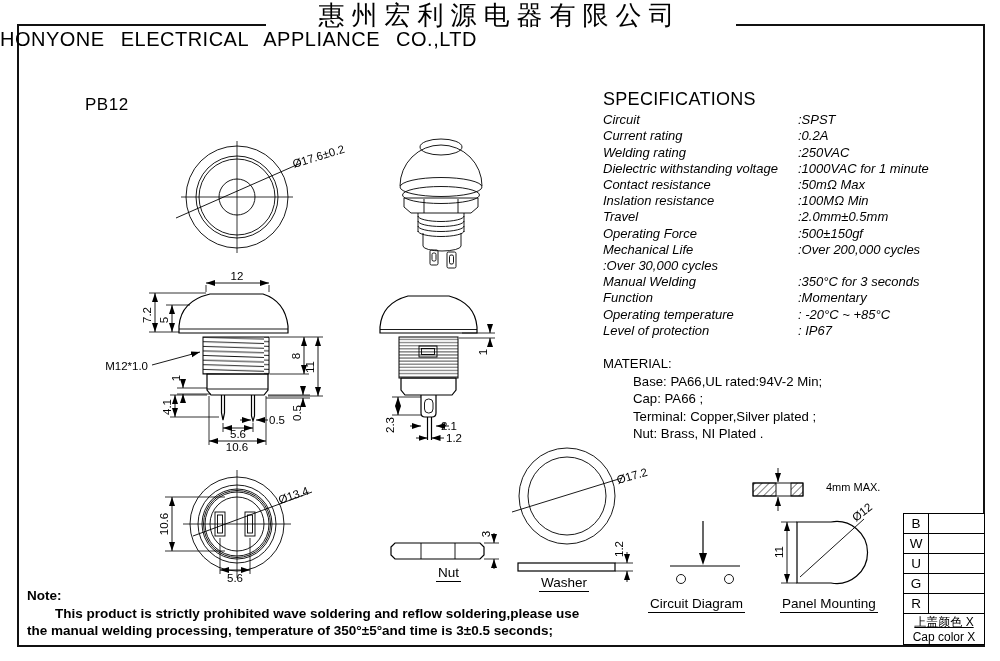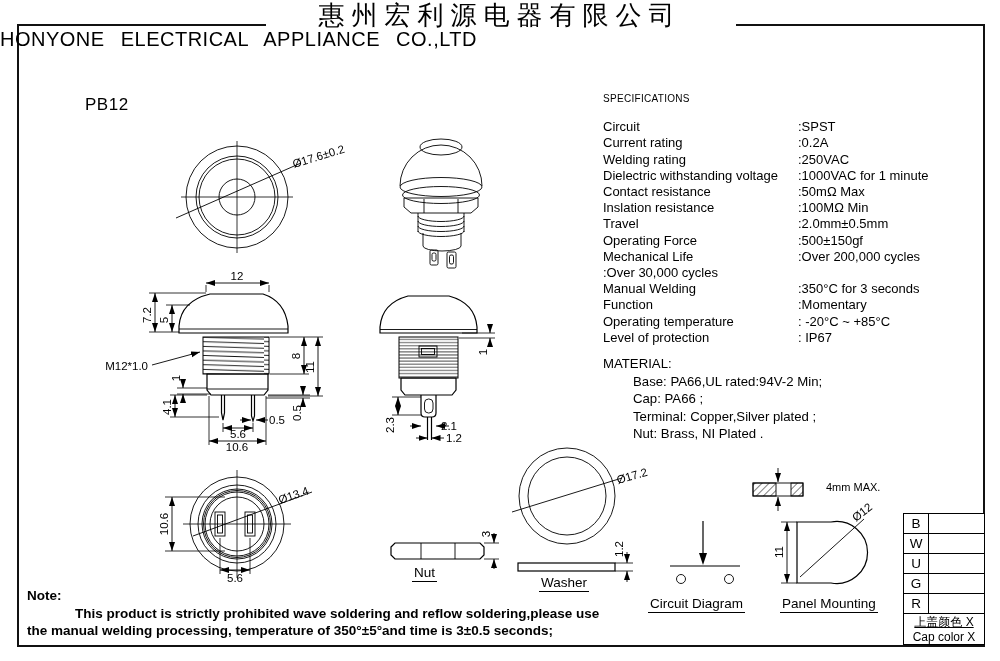--- a/index.html
+++ b/index.html
@@ -6,27 +6,27 @@
   .page{position:relative;width:1000px;height:661px;background:#ffffff;
         font-family:"Liberation Sans",sans-serif;color:#000;overflow:hidden;}
   .frame{position:absolute;left:17px;top:24px;width:964px;height:619px;border:2px solid #111;}
   .frame-gap{position:absolute;left:266px;top:21px;width:470px;height:8px;background:#fff;}
   .title-cn{position:absolute;left:0;top:-2px;width:1000px;text-align:center;
             font-family:"Liberation Serif","DejaVu Serif",serif;font-size:26px;letter-spacing:7px;white-space:nowrap;}
   .title-en{position:absolute;left:0;top:28px;width:804px;text-align:left;
             font-size:20px;letter-spacing:.5px;word-spacing:10px;white-space:nowrap;}
   .model{position:absolute;left:85px;top:95px;font-size:17px;letter-spacing:.5px;}
   .specs{position:absolute;left:603px;top:91px;font-size:13px;line-height:16.2px;}
-  .specs .heading{font-size:10px;letter-spacing:.3px;margin-bottom:12px;}
-  .srow{display:flex;white-space:nowrap;}
+  .specs .heading{font-size:18px;letter-spacing:.3px;margin-bottom:5px;}
+  .srow{display:flex;white-space:nowrap;font-style:italic;}
   .slabel{width:195px;flex:0 0 195px;}
   .material{position:absolute;left:603px;top:355px;font-size:13.2px;line-height:17.5px;}
   .material .mline{margin-left:30px;white-space:nowrap;}
   .note{position:absolute;left:27px;top:587px;font-size:13.5px;font-weight:bold;line-height:17.5px;width:640px;}
-  .note .n1{margin-left:48px;white-space:nowrap;}
+  .note .n1{margin-left:28px;white-space:nowrap;}
   .note .n2{white-space:nowrap;}
   .dlabel{position:absolute;font-size:13.5px;border-bottom:1.3px solid #000;padding:0 2px 1px 2px;white-space:nowrap;}
   .mm4{position:absolute;left:826px;top:481px;font-size:11px;white-space:nowrap;}
   .ctable{position:absolute;left:903px;top:513px;width:82px;height:132px;border:1px solid #000;
           box-sizing:border-box;background:#fff;}
   .crow{display:flex;height:20px;border-bottom:1px solid #000;box-sizing:border-box;}
   .ccode{width:25px;flex:0 0 25px;border-right:1px solid #000;box-sizing:border-box;
          text-align:center;font-size:13.5px;line-height:19px;}
   .cname{flex:1;padding-left:2px;font-size:12px;line-height:19px;white-space:nowrap;overflow:hidden;margin-top:17px;}
   .cfoot{height:31px;text-align:center;font-size:12px;line-height:15px;padding-top:1px;}
@@ -338,21 +338,21 @@
   </div>
 
   <div class="material">
     <div>MATERIAL:</div>
     <div class="mline">Base: PA66,UL rated:94V-2 Min;</div>
     <div class="mline">Cap: PA66 ;</div>
     <div class="mline">Terminal: Copper,Silver plated ;</div>
     <div class="mline">Nut: Brass, NI Plated .</div>
   </div>
 
-  <div class="dlabel" style="left:412px;top:565px;text-align:center;">Nut</div>
+  <div class="dlabel" style="left:436px;top:565px;text-align:center;">Nut</div>
   <div class="dlabel" style="left:539px;top:575px;">Washer</div>
   <div class="dlabel" style="left:648px;top:596px;">Circuit Diagram</div>
   <div class="dlabel" style="left:780px;top:596px;">Panel Mounting</div>
   <div class="mm4">4mm MAX.</div>
 
   <div class="ctable">
     <div class="crow">
         <span class="ccode">B</span>
         <span class="cname">Black黑色</span>
       </div>

